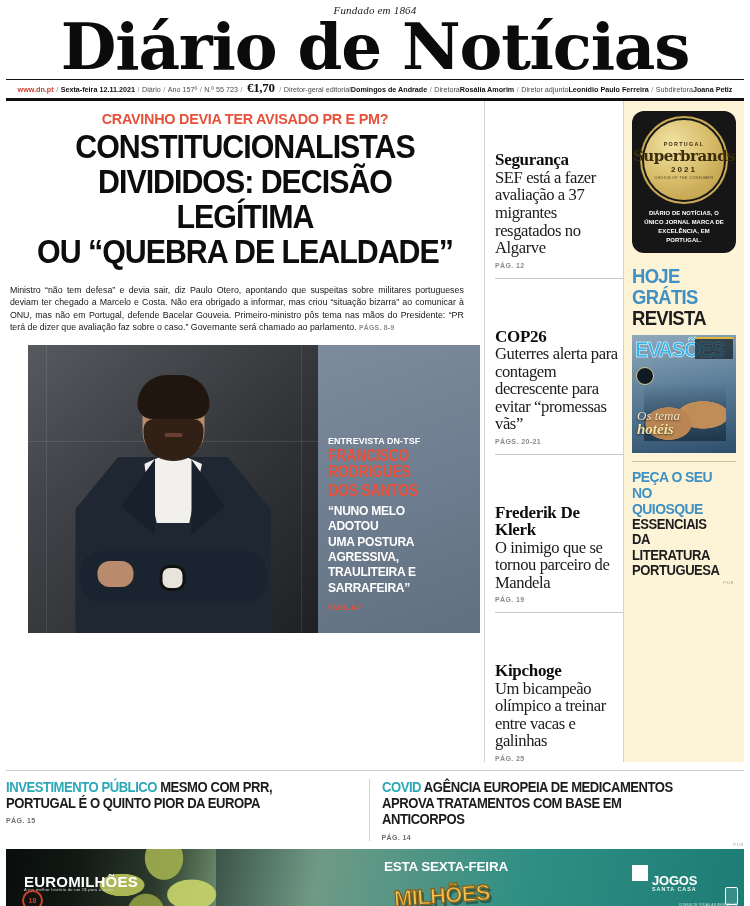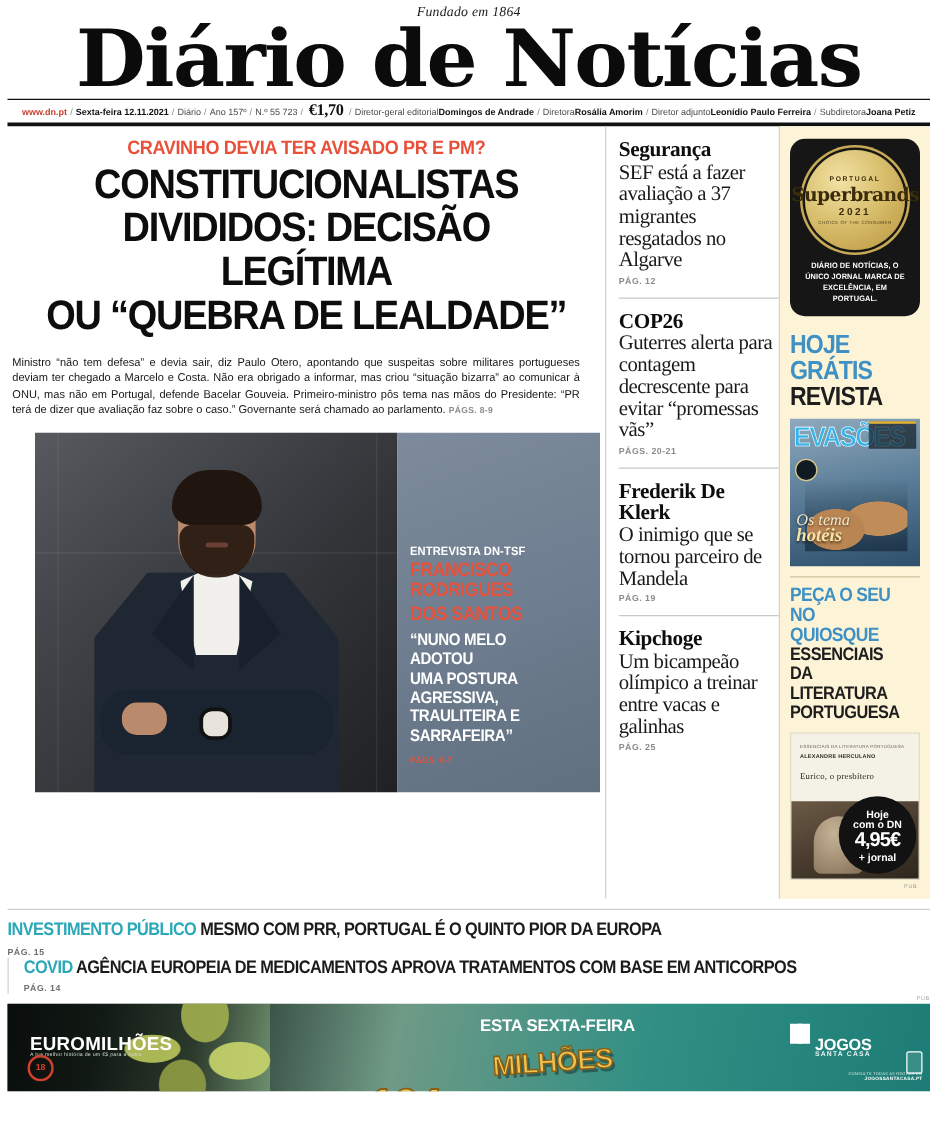--- a/index.html
+++ b/index.html
@@ -237,20 +237,21 @@
   
   .brief { padding: 0 4px 0 0; }
   .brief + .brief { border-top: 1px solid #c9c9c9; margin-top: 9px; padding-top: 9px; }
   .brief-title {
     font-family: "Liberation Serif", serif;
     font-weight: 700;
     font-size: 17px;
     line-height: 1.02;
     letter-spacing: -.3px;
     color: #0d0d0d;
+    margin-top: 40px;
   }
   .brief-text {
     font-family: "Liberation Serif", serif;
     font-size: 16.6px;
     line-height: 1.06;
     letter-spacing: -.4px;
     color: #1a1a1a;
   }
   .brief-pag {
     font-size: 7px; font-weight: 700; color: #8a8a8a;
@@ -393,21 +394,20 @@
     text-align: right; font-size: 4.4px; color: #a0a0a0;
     letter-spacing: .6px; padding: 2px 2px 0 0;
   }
 
   
   .bottom-rule { border-top: 1px solid #cfcfcf; margin: 8px 6px 0 6px; }
   .teasers {
     display: flex;
     margin: 0 6px;
     padding-top: 8px;
-    flex-direction: column;
   }
   .teaser { flex: 1 1 0; padding-right: 12px; }
   .teaser.second { border-left: 1px solid #d2d2d2; padding-left: 12px; }
   .teaser-head {
     font-weight: 700; font-size: 14.5px; line-height: 1.12;
     letter-spacing: -.5px; color: #1b1b1b;
     transform: scaleX(.9); transform-origin: left;
   }
   .teaser-head .tag { color: #2ba8b8; }
   .teaser-pag {
@@ -651,34 +651,20 @@
       </div>
 
       <div class="ad-divider"></div>
 
       <div class="ad-peca">
         <span class="p1">PEÇA O SEU</span>
         <span class="p2">NO QUIOSQUE</span>
         <span class="p3">ESSENCIAIS DA LITERATURA PORTUGUESA</span>
       </div>
 
-      <div class="book">
-        <div class="book-meta">
-          <span>ESSENCIAIS DA LITERATURA PORTUGUESA</span>
-          <b>ALEXANDRE HERCULANO</b>
-        </div>
-        <div class="book-titletxt">Eurico, o presbítero</div>
-        <div class="book-art"></div>
-        <div class="price-dot">
-          <div class="pd1">Hoje</div>
-          <div class="pd2">com o DN</div>
-          <div class="pd3">4,95€</div>
-          <div class="pd4">+ jornal</div>
-        </div>
-      </div>
 
       <div class="pub-mark">PUB</div>
     </div>
   </div>
 </div>
 
 <div class="bottom-rule"></div>
 <div class="teasers">
   <div class="teaser">
     <div class="teaser-head">

